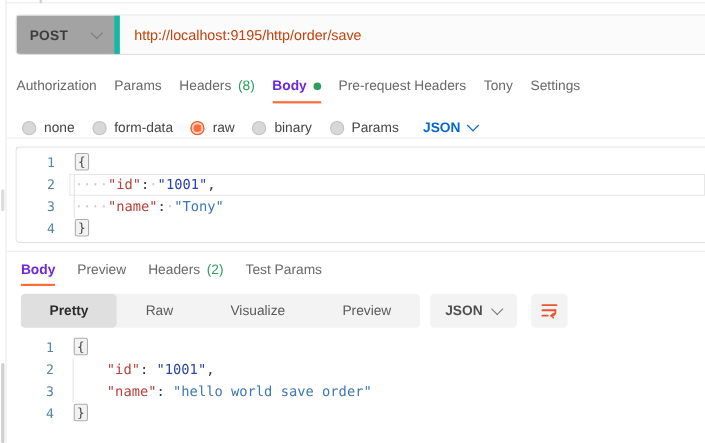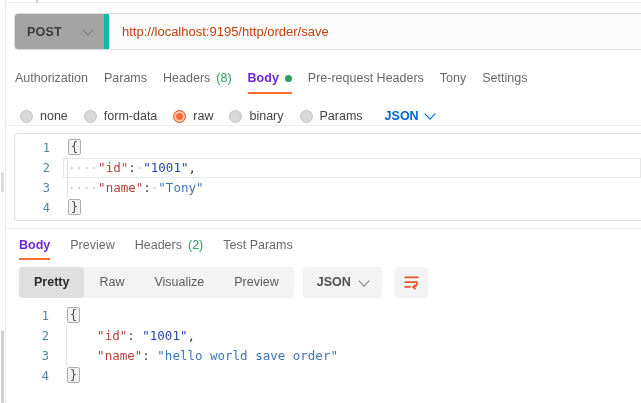--- a/index.html
+++ b/index.html
@@ -70,21 +70,21 @@
              padding:0 2px;font-size:11.5px;line-height:14px;vertical-align:1px;}
 
   
   .resp-tabs{position:absolute;left:13px;top:231px;display:flex;gap:20px;font-size:12.5px;color:#696969;}
   .resp-tabs .rtab{padding:4px 0 6px;}
   .resp-tabs .rtab.active{font-weight:700;}
 
   
   .resp-toolbar{position:absolute;left:13px;top:263px;height:32px;display:flex;align-items:center;gap:9px;}
   .seg{display:flex;background:#f3f3f3;border-radius:4px;height:31px;}
-  .seg-btn{padding:0 15px;display:flex;align-items:center;font-size:12.5px;color:#5a5a5a;border-radius:4px;cursor:pointer;}
+  .seg-btn{padding:0 26px;display:flex;align-items:center;font-size:12.5px;color:#5a5a5a;border-radius:4px;cursor:pointer;}
   .seg-btn.active{background:#dfdfdf;color:#2b2b2b;font-weight:600;}
   .lang-pill{background:#f3f3f3;border-radius:4px;height:31px;display:flex;align-items:center;gap:9px;
              padding:0 14px;font-size:12.5px;font-weight:600;color:#4f4f4f;cursor:pointer;}
   .lang-pill .chev{margin-top:-3px;}
   .wrap-btn{background:#f3f3f3;border:none;border-radius:4px;height:31px;width:33px;display:flex;
             align-items:center;justify-content:center;margin-left:4px;cursor:pointer;padding:0;}
 </style>
 </head>
 <body>
 

